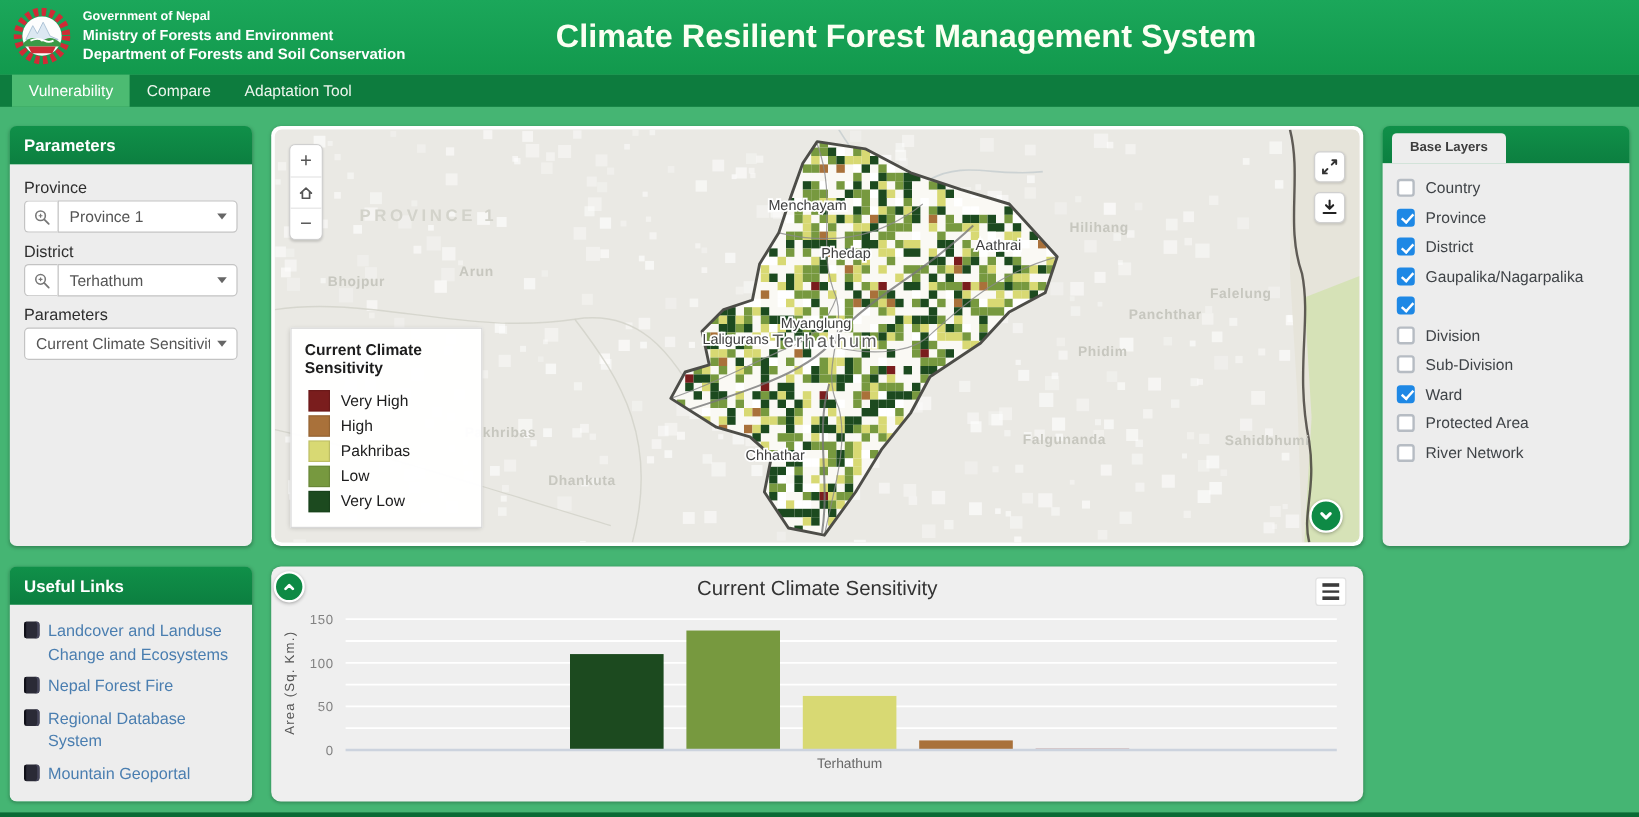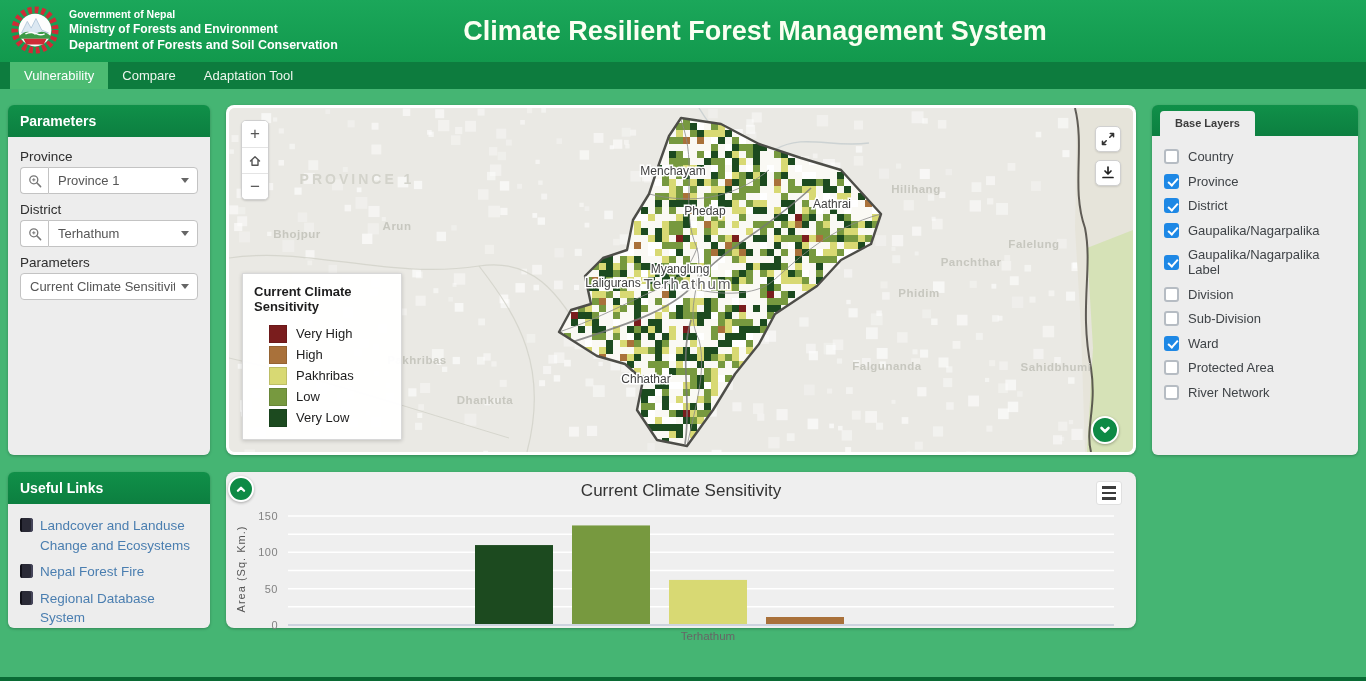--- a/index.html
+++ b/index.html
@@ -40,21 +40,21 @@
     border-top:4px solid #fff;
   }
 
   
   .main {
     display:grid; grid-template-columns:202px 910px 206px;
     column-gap:16px; padding:16px 8px 0;
   }
   .col { display:flex; flex-direction:column; gap:17px; }
   .h-tall { height:350px; }
-  .h-short { height:156px; }
+  .h-short { height:196px; }
 
   
   .panel {
     border-radius:6px; overflow:hidden; display:flex; flex-direction:column;
     box-shadow:0 1px 3px rgba(0,0,0,.25);
   }
   .panel-head {
     background:linear-gradient(180deg,#109049,#0c7f40);
     color:#fff; font-weight:bold; font-size:14px; padding:8px 12px;
     display:flex; align-items:center; flex:0 0 auto;
@@ -126,21 +126,21 @@
   }
   #btn-fullscreen { right:12px; top:18px; }
   #btn-download { right:12px; top:52px; }
 
   .map-legend {
     position:absolute; left:13px; bottom:12px; width:160px;
     background:rgba(255,255,255,.96); border:1px solid #d8d8d8;
     box-shadow:0 1px 4px rgba(0,0,0,.18);
   }
   .legend-title { font-size:13px; font-weight:600; color:#1d1d1d; padding:10px 11px 9px; }
-  .legend-rows { padding:0 26px 11px; }
+  .legend-rows { padding:0 14px 11px; }
   .legend-row { display:flex; align-items:center; gap:9px; height:21px; }
   .swatch { width:18px; height:18px; flex:0 0 auto; box-shadow:inset 0 0 0 1px rgba(0,0,0,.12); }
   .legend-label { font-size:13px; color:#1d1d1d; }
 
   .circle-btn {
     position:absolute; width:28px; height:28px; border-radius:50%;
     background:#0e8a45; border:2px solid #fff; cursor:pointer; padding:0;
     display:flex; align-items:center; justify-content:center;
     box-shadow:0 1px 3px rgba(0,0,0,.3);
   }
@@ -1538,21 +1538,20 @@
           <label class="layer-row">
             <span class="cb checked"></span>
             <span class="layer-label">District</span>
           </label>
           <label class="layer-row">
             <span class="cb checked"></span>
             <span class="layer-label">Gaupalika/Nagarpalika</span>
           </label>
           <label class="layer-row">
             <span class="cb checked"></span>
-            <span class="layer-label">Gaupalika/Nagarpalika Label</span>
           </label>
           <label class="layer-row">
             <span class="cb"></span>
             <span class="layer-label">Division</span>
           </label>
           <label class="layer-row">
             <span class="cb"></span>
             <span class="layer-label">Sub-Division</span>
           </label>
           <label class="layer-row">

